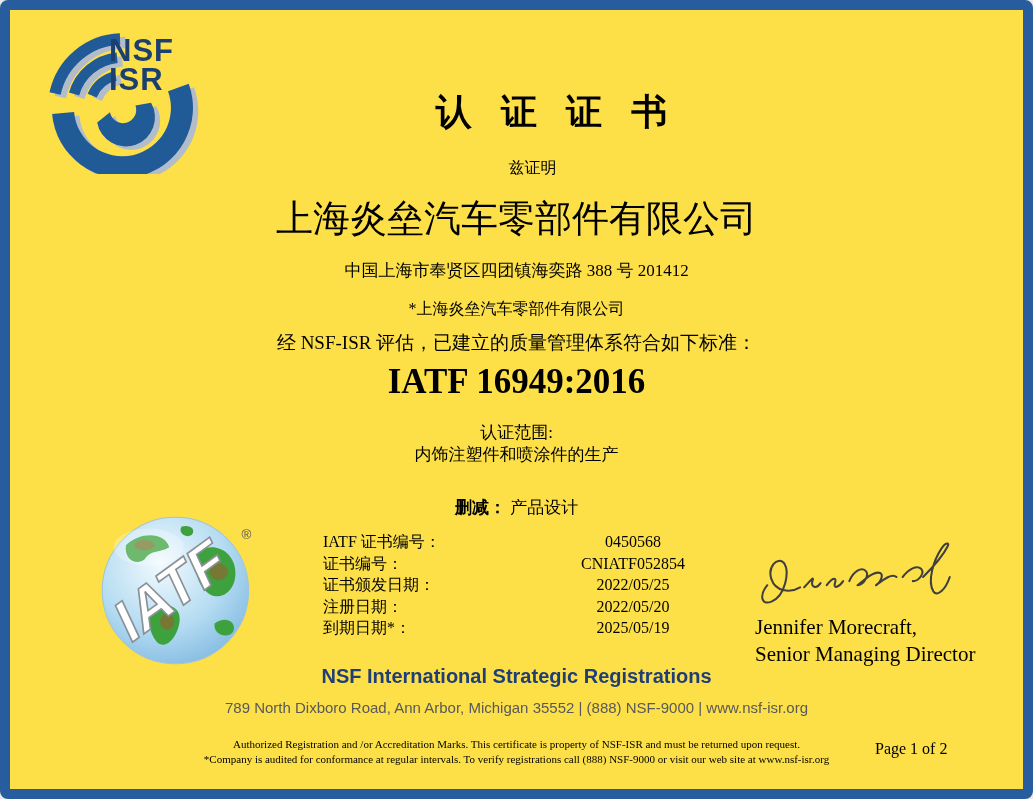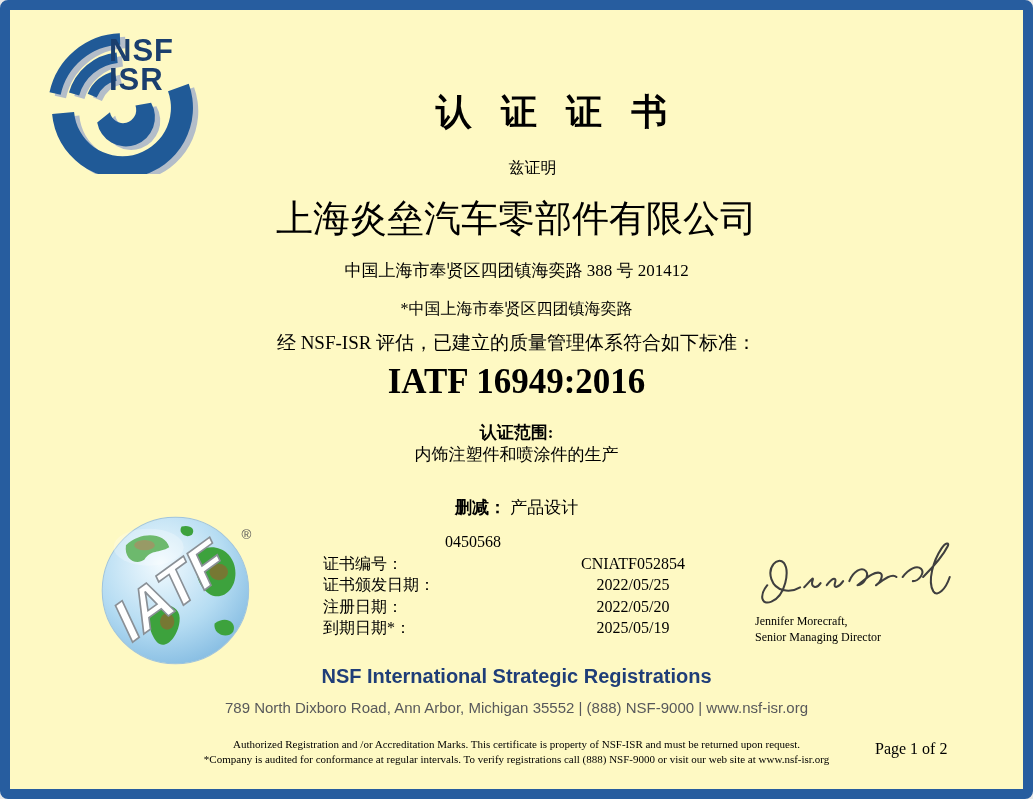--- a/index.html
+++ b/index.html
@@ -1,52 +1,52 @@
 <!DOCTYPE html>
 <html><head>
 <meta charset="utf-8">
 <style>
   * { margin:0; padding:0; box-sizing:border-box; }
   html,body { background:#e8e8e8; }
   body { font-family:"Liberation Serif", serif; }
   .certificate {
     position:relative; width:1033px; height:799px; margin:0 auto;
-    background:#fef9c3; border:10px solid #275d9f; border-radius:8px;
+    background:#fde047; border:10px solid #275d9f; border-radius:8px;
     overflow:hidden;
   }
   .abs { position:absolute; }
   .centerline { left:0; width:100%; text-align:center; color:#000; }
 
   
   .nsf-logo-text {
     font-family:"Liberation Sans", sans-serif; font-weight:bold;
     color:#1b3f6e; font-size:31px; line-height:0.92; letter-spacing:1px;
   }
 
   
   .cert-title { font-size:36px; letter-spacing:0.28em; font-weight:600;margin-left:40px; }
   .certify   { font-size:16px;margin-left:16px; }
   .company   { font-size:37px; font-weight:500; }
   .address   { font-size:17px; }
   .extnote   { font-size:16px; }
   .assess    { font-size:19px; }
   .standard  { font-size:35px; font-weight:bold; }
-  .scopelbl  { font-size:17px; font-weight:bold; }
+  .scopelbl  { font-size:17px; font-weight:normal; }
   .scopetxt  { font-size:17px; }
   .exclusion { font-size:17px; }
   .exclusion .lbl { font-weight:bold; }
 
   
   .details { left:313px; top:521px; font-size:16px; color:#000; }
   .details .row { display:flex; line-height:21.5px; }
   .details .lab { width:160px; text-align:left; }
   .details .val { width:300px; text-align:center; }
 
   
-  .signame { left:745px; top:604px; font-size:12px; line-height:1.3; color:#000; }
+  .signame { left:745px; top:604px; font-size:21px; line-height:1.3; color:#000; }
 
   
   .org  { font-family:"Liberation Sans", sans-serif; font-weight:bold;
           font-size:20px; color:#1f3e78; }
   .orgaddr { font-family:"Liberation Sans", sans-serif; font-size:15px; color:#58595b; }
   .fineprint { font-size:11px; line-height:1.35; color:#000; }
   .pagenum { left:865px; top:730px; font-size:16px; color:#000; }
 </style>
 </head>
 <body>
@@ -77,32 +77,33 @@
   </svg>
   <div class="abs nsf-logo-text" style="left:99px; top:27px;">
     <div>NSF</div>
     <div>ISR</div>
   </div>
 
   <div class="abs centerline cert-title" style="top:78px;">认 证 证 书</div>
   <div class="abs centerline certify" style="top:148px;">兹证明</div>
   <div class="abs centerline company" style="top:184px;">上海炎垒汽车零部件有限公司</div>
   <div class="abs centerline address" style="top:249px;">中国上海市奉贤区四团镇海奕路 388 号 201412</div>
-  <div class="abs centerline extnote" style="top:289px;">*中国上海市奉贤区四团镇海奕路</div>
+  <div class="abs centerline extnote" style="top:289px;">*上海炎垒汽车零部件有限公司</div>
   <div class="abs centerline assess" style="top:320px;">经 NSF-ISR 评估，已建立的质量管理体系符合如下标准：</div>
   <div class="abs centerline standard" style="top:352px;">IATF 16949:2016</div>
   <div class="abs centerline scopelbl" style="top:411px;">认证范围:</div>
   <div class="abs centerline scopetxt" style="top:433px;">内饰注塑件和喷涂件的生产</div>
   <div class="abs centerline exclusion" style="top:486px;">
     <span class="lbl">删减：</span>
     <span>产品设计</span>
   </div>
 
   <div class="abs details">
     <div class="row">
+      <div class="lab">IATF 证书编号：</div>
       <div class="val">0450568</div>
     </div>
     <div class="row">
       <div class="lab">证书编号：</div>
       <div class="val">CNIATF052854</div>
     </div>
     <div class="row">
       <div class="lab">证书颁发日期：</div>
       <div class="val">2022/05/25</div>
     </div>

